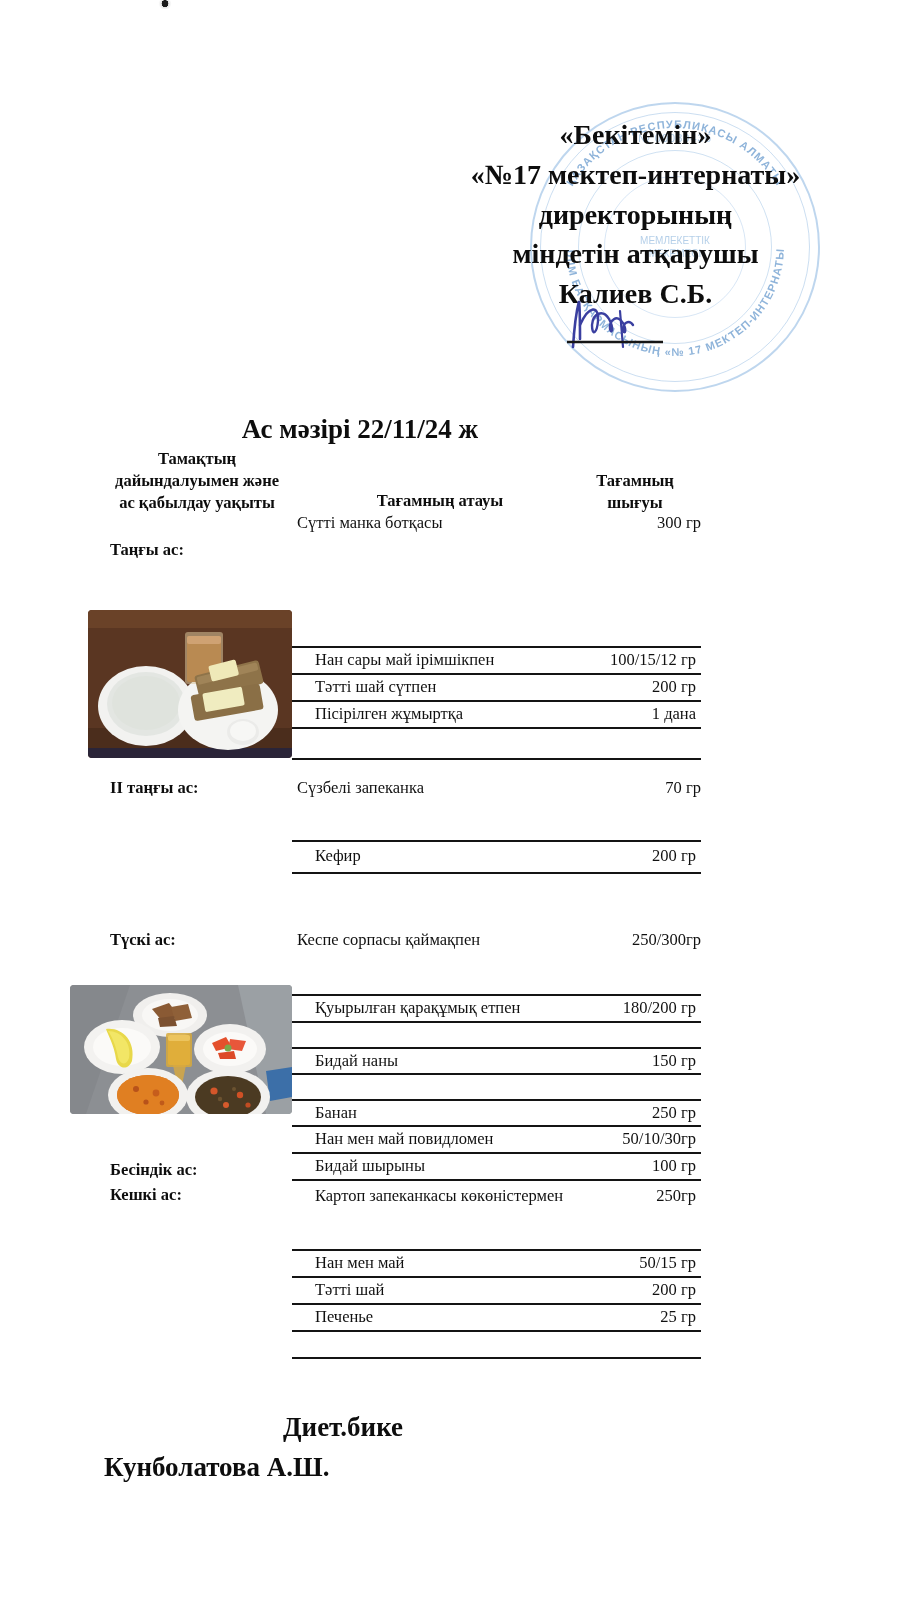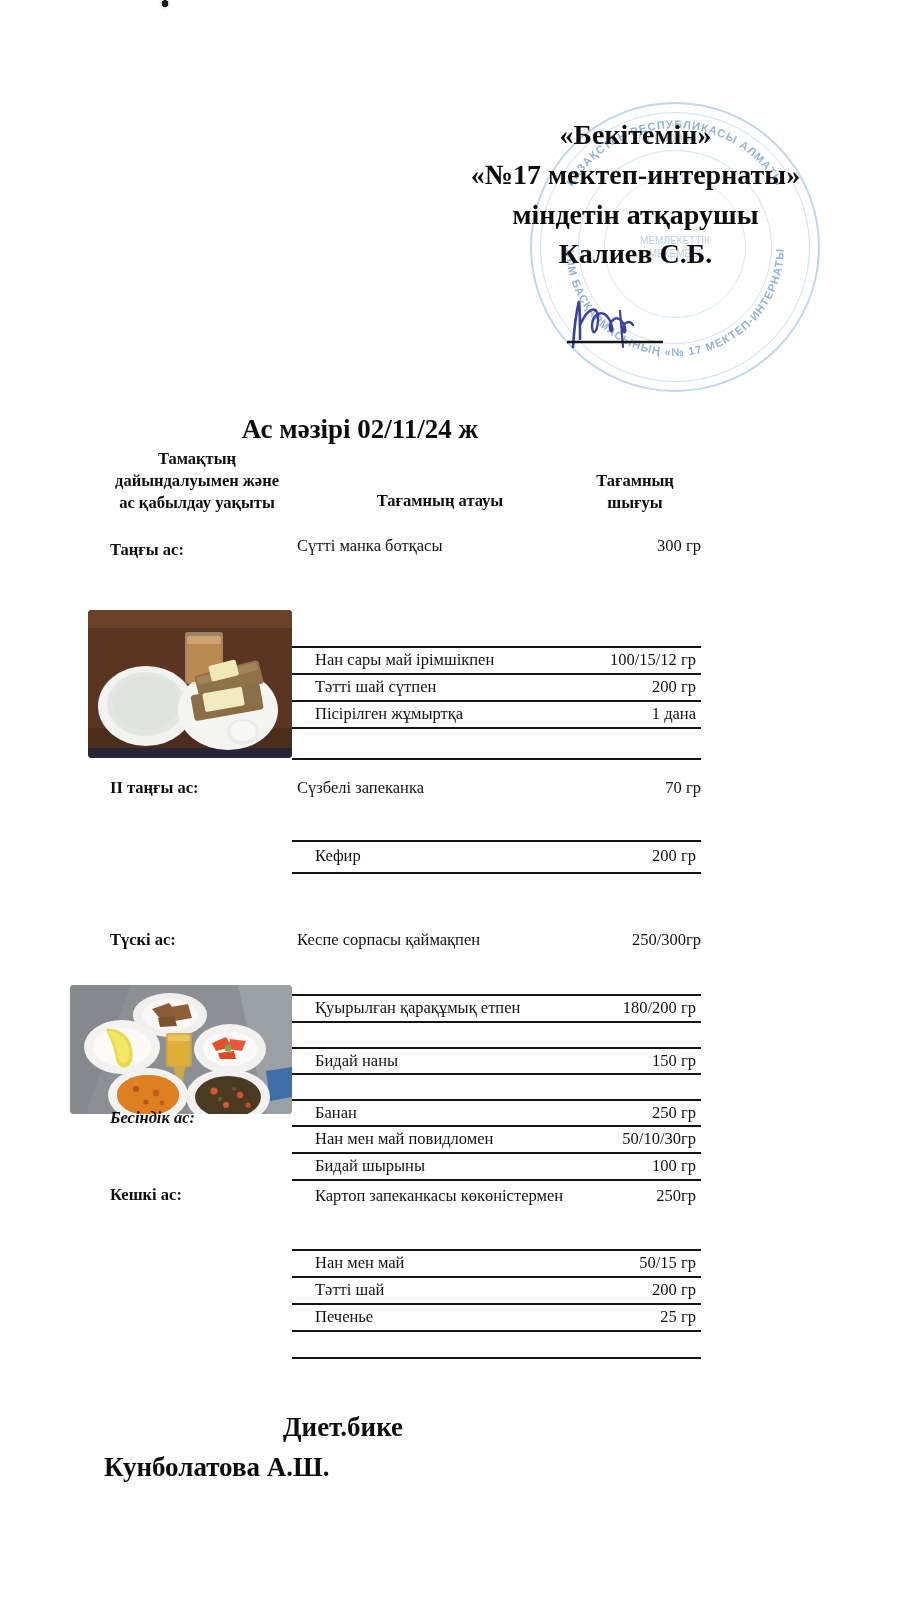--- a/index.html
+++ b/index.html
@@ -289,46 +289,47 @@
       </text>
     </svg>
     <div class="seal-number">№ 0008043б</div>
     <div class="seal-center">МЕМЛЕКЕТТІК
 МЕКЕМЕСІ</div>
   </div>
 
   <div class="approval">
     <div class="line">«Бекітемін»</div>
     <div class="line">«№17 мектеп-интернаты»</div>
+    <div class="line">директорының</div>
     <div class="line">міндетін атқарушы</div>
     <div class="line sig-line">Калиев С.Б.</div>
   </div>
 
   <svg class="handsign" viewBox="0 0 115 55">
     <path d="M8,52 C9,36 11,18 14,6 C15,14 15,30 15,44" stroke="#3a3fa0" stroke-width="2.6" fill="none" stroke-linecap="round"></path>
     <path d="M15,30 C24,10 34,10 33,26 C32,38 27,42 27,30 C28,18 38,14 44,24 C49,33 47,40 45,34 C44,26 52,18 58,28 C62,35 60,40 58,36 C57,28 64,24 68,30" stroke="#3a3fa0" stroke-width="2.4" fill="none" stroke-linecap="round"></path>
     <path d="M55,16 C56,28 57,40 58,52" stroke="#3a3fa0" stroke-width="2.2" fill="none" stroke-linecap="round"></path>
     <path d="M2,47 L98,47" stroke="#161616" stroke-width="2.4" fill="none"></path>
   </svg>
 
-  <div class="doc-title">Ас мәзірі 02/11/24 ж</div>
+  <div class="doc-title">Ас мәзірі 22/11/24 ж</div>
 
   <div class="col-head time">
     <div>Тамақтың</div>
     <div>дайындалуымен және</div>
     <div>ас қабылдау уақыты</div>
   </div>
   <div class="col-head name">Тағамның атауы</div>
   <div class="col-head yield">
     <div>Тағамның</div>
     <div>шығуы</div>
   </div>
 
   <div class="meal-label" style="top:540px;">Таңғы ас:</div>
-  <div class="free-row" style="top:536px;">
+  <div class="free-row" style="top:513px;">
     <span class="dish">Сүтті манка ботқасы</span>
     <span class="amt">300 гр</span>
   </div>
 
   <div class="photo" style="left:88px; top:610px; width:204px; height:148px;">
     <svg viewBox="0 0 204 148" width="204" height="148">
       <rect x="0" y="0" width="204" height="148" fill="#5a3622"></rect>
       <rect x="0" y="0" width="204" height="18" fill="#6a4228"></rect>
       <rect x="0" y="136" width="204" height="12" fill="#2a2438"></rect>
       <rect x="0" y="118" width="204" height="20" fill="#4b2d1c"></rect>
@@ -451,21 +452,21 @@
     </div>
     <div class="rule-line" style="top:79px;"></div>
     <div class="rule-line" style="top:105px;"></div>
     <div class="ruled-row" style="top:108px;">
       <span class="dish">Банан</span>
       <span class="amt">250 гр</span>
     </div>
     <div class="rule-line" style="top:131px;"></div>
   </div>
 
-  <div class="meal-label" style="top:1108px;font-style:italic;">Бесіндік ас:</div>
+  <div class="meal-label" style="top:1160px;">Бесіндік ас:</div>
 
   <div class="rule-group" style="top:1125px; height:56px;">
     <div class="ruled-row" style="top:3px;">
       <span class="dish">Нан мен май повидломен</span>
       <span class="amt">50/10/30гр</span>
     </div>
     <div class="rule-line" style="top:27px;"></div>
     <div class="ruled-row" style="top:30px;">
       <span class="dish">Бидай шырыны</span>
       <span class="amt">100 гр</span>

